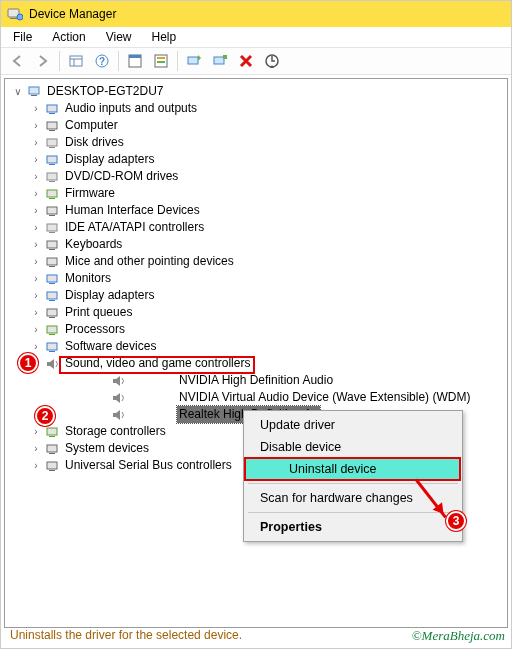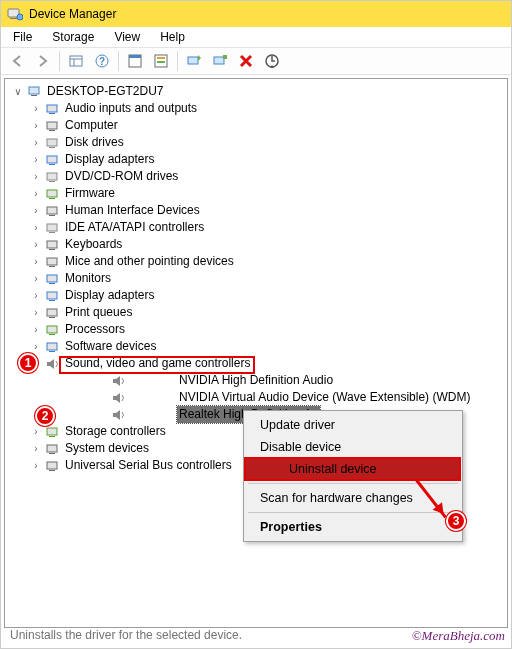--- a/index.html
+++ b/index.html
@@ -121,43 +121,43 @@
     box-shadow: 2px 2px 4px rgba(0,0,0,0.25);
     padding: 3px 2px;
     font-size: 12.5px;
     width: 220px;
   }
   .context-menu .cm-item {
     padding: 4px 14px;
     cursor: default;
   }
   .context-menu .cm-item.hl {
-    background: #b91c1c;
+    background: #5eead4;
     padding-left: 43px;
   }
   .context-menu .cm-sep {
     height: 1px; background: #c8c8c8;
     margin: 3px 2px;
   }
   .context-menu .cm-bold { font-weight: bold; }
   
   .statusbar {
     position: absolute;
     left: 3px; right: 3px; bottom: 3px;
     height: 20px;
     display: flex; align-items: center;
     padding: 0 6px;
     font-size: 12px;
-    color: #737373;
+    color: #a16207;
   }
   .watermark {
     position: absolute;
     right: 6px; bottom: 4px;
     font-style: italic;
-    color: #701a75;
+    color: #15803d;
     font-size: 13px;
     font-family: Georgia, serif;
     text-align: right;
   }
   svg { display:block; }
 </style>
 </head>
 <body>
 
 <div class="titlebar">
@@ -166,21 +166,21 @@
       <rect x="1" y="3" width="11" height="8" rx="1" fill="#e8e8e8" stroke="#7a7a7a"></rect>
       <rect x="3" y="12" width="7" height="1" fill="#7a7a7a"></rect>
       <circle cx="13" cy="11" r="3" fill="#6fb2ff" stroke="#2a6fc9"></circle>
     </svg>
   </span>
   <span class="title">Device Manager</span>
 </div>
 
 <div class="menubar">
   <div class="menu-item">File</div>
-  <div class="menu-item">Storage</div>
+  <div class="menu-item">Action</div>
   <div class="menu-item">View</div>
   <div class="menu-item">Help</div>
 </div>
 
 <div class="toolbar">
   <div class="tool-btn">
       <svg width="16" height="16">
         <path d="M11 3 L5 8 L11 13" fill="none" stroke="#9a9a9a" stroke-width="2"></path>
       </svg>
     </div>

